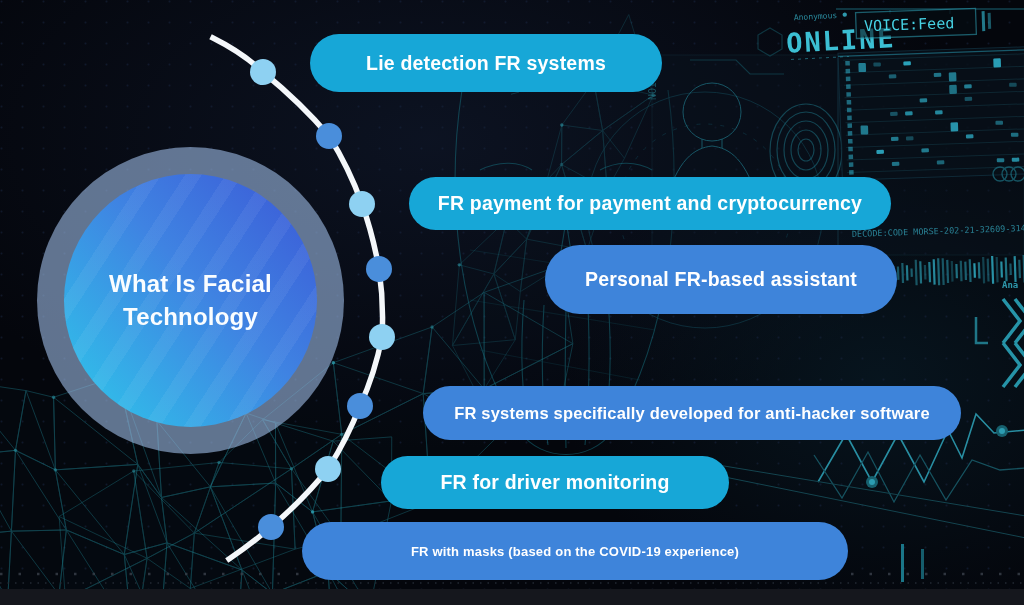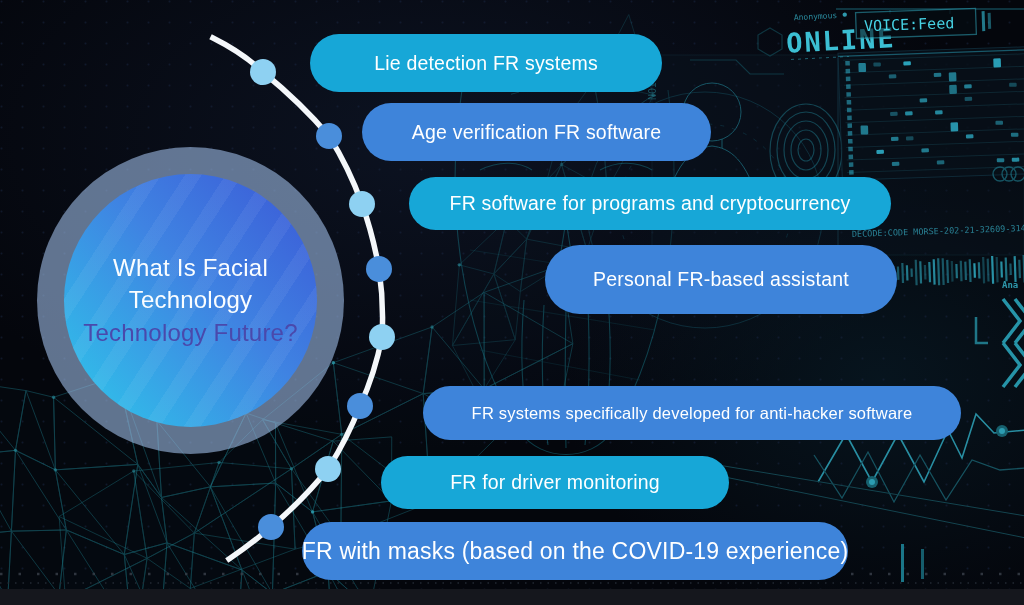--- a/index.html
+++ b/index.html
@@ -8,43 +8,43 @@
   #bg{position:absolute;left:0;top:0;}
 
   
   .circle-outer{position:absolute;left:37px;top:147px;width:307px;height:307px;border-radius:50%;
                 background:var(--ring);z-index:2;}
   .circle-inner{position:absolute;inset:27px;border-radius:50%;overflow:hidden;
                 background:linear-gradient(226deg,var(--circle-grad-a) 0%,var(--circle-grad-b) 45%,var(--circle-grad-c) 96%);
                 display:flex;align-items:center;justify-content:center;text-align:center;}
   .circle-inner::after{content:"";position:absolute;inset:0;
                 background:repeating-linear-gradient(123deg,rgba(255,255,255,.055) 0 14px,rgba(255,255,255,0) 14px 34px);}
-  .title{position:relative;z-index:1;font-weight:normal;font-size:24px;line-height:1.34;color:#fafdff;letter-spacing:.2px;}
+  .title{position:relative;z-index:1;font-weight:bold;font-size:24px;line-height:1.34;color:#fafdff;letter-spacing:.2px;}
   .t-accent{color:var(--title-accent);}
 
   
   .node{position:absolute;width:26px;height:26px;border-radius:50%;transform:translate(-50%,-50%);z-index:4;}
   .node[data-variant="cyan"]{background:var(--node-light);}
   .node[data-variant="blue"]{background:var(--node-medium);}
   .n1{left:263px;top:72px;} .n2{left:329px;top:136px;} .n3{left:362px;top:204px;} .n4{left:379px;top:269px;}
   .n5{left:382px;top:337px;} .n6{left:360px;top:406px;} .n7{left:328px;top:469px;} .n8{left:271px;top:527px;}
 
   
   .pill{position:absolute;border-radius:999px;display:flex;align-items:center;justify-content:center;
-        color:#fff;font-weight:normal;font-size:19.5px;letter-spacing:.2px;z-index:3;white-space:nowrap;}
+        color:#fff;font-weight:bold;font-size:19.5px;letter-spacing:.2px;z-index:3;white-space:nowrap;}
   .pill[data-variant="cyan"]{background:var(--pill-cyan);}
   .pill[data-variant="blue"]{background:var(--pill-blue);}
   .p1{left:310px;top:34px;width:352px;height:58px;}
   .p2{left:362px;top:103px;width:349px;height:58px;}
   .p3{left:409px;top:177px;width:482px;height:53px;}
   .p4{left:545px;top:245px;width:352px;height:69px;}
   .p5{left:623px;top:311px;width:350px;height:55px;}
   .p6{left:423px;top:386px;width:538px;height:54px;font-size:16.5px;}
   .p7{left:381px;top:456px;width:348px;height:53px;}
-  .p8{left:302px;top:522px;width:546px;height:58px;font-size:23px;}
+  .p8{left:302px;top:522px;width:546px;height:58px;font-size:13px;}
 
   .arc{stroke:var(--arc-white);}
 </style>
 </head>
 <body>
 
 <div class="stage">
 
   <svg id="bg" width="1024" height="605" viewBox="0 0 1024 605">
     <defs>
@@ -278,42 +278,38 @@
     <rect x="0" y="589" width="1024" height="16" fill="#15171d"></rect>
 
     <path class="arc" d="M213,38 Q243,53 263,72 Q302,104 329,136 Q349,168 362,204 Q373,235 379,269 Q384,303 382,337 Q375,373 360,406 Q347,439 328,469 Q303,500 271,527 Q250,545 229,559" stroke-width="5.5" fill="none" stroke-linecap="square"></path>
   </svg>
 
   <div class="circle-outer">
     <div class="circle-inner">
       <div class="title">
         <div>What Is Facial</div>
         <div>Technology</div>
-        <div class="t-accent">Technology Future?</div>
       </div>
     </div>
   </div>
 
   <div class="node n1" data-variant="cyan"></div>
   <div class="node n2" data-variant="blue"></div>
   <div class="node n3" data-variant="cyan"></div>
   <div class="node n4" data-variant="blue"></div>
   <div class="node n5" data-variant="cyan"></div>
   <div class="node n6" data-variant="blue"></div>
   <div class="node n7" data-variant="cyan"></div>
   <div class="node n8" data-variant="blue"></div>
 
   <div class="pill p1" data-variant="cyan">
       <span>Lie detection FR systems</span>
     </div>
-  <div class="pill p2" data-variant="blue">
-      <span>Age verification FR software</span>
-    </div>
   <div class="pill p3" data-variant="cyan">
-      <span>FR software for programs and cryptocurrency</span>
+      <span>FR payment for payment and cryptocurrency</span>
     </div>
   <div class="pill p4" data-variant="blue">
       <span>Personal FR-based assistant</span>
     </div>
   <div class="pill p6" data-variant="blue">
       <span>FR systems specifically developed for anti-hacker software</span>
     </div>
   <div class="pill p7" data-variant="cyan">
       <span>FR for driver monitoring</span>
     </div>

